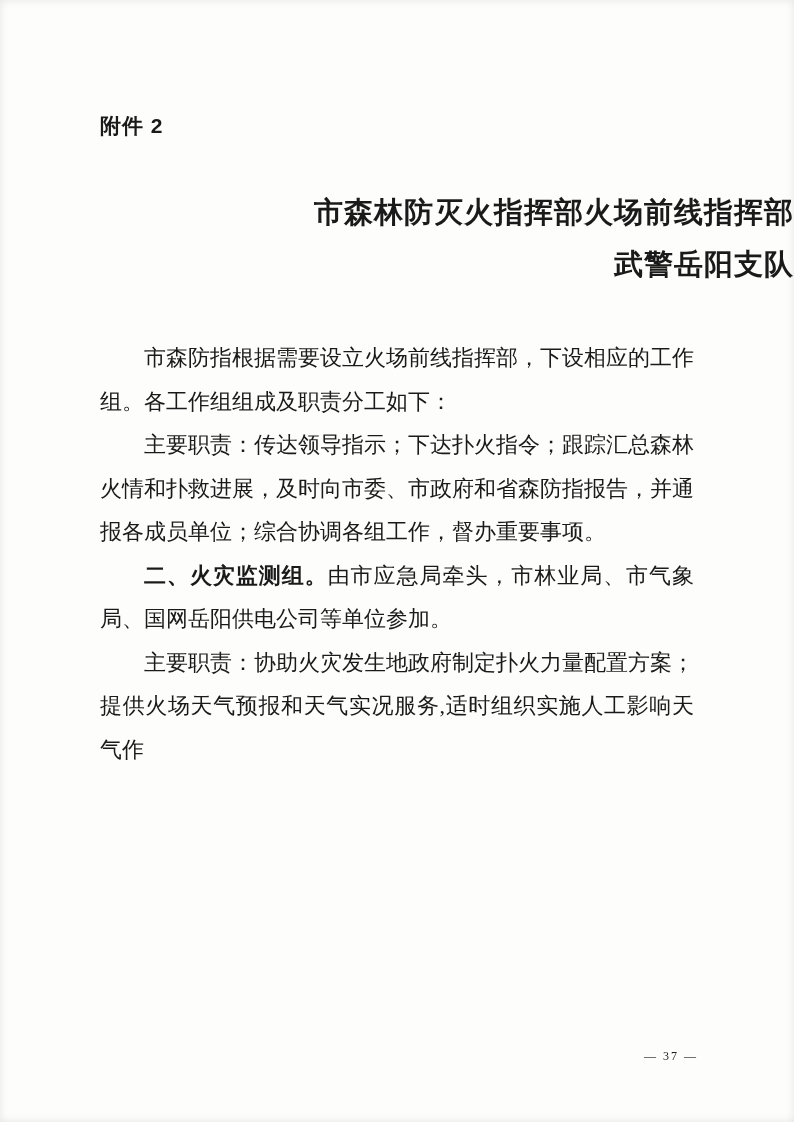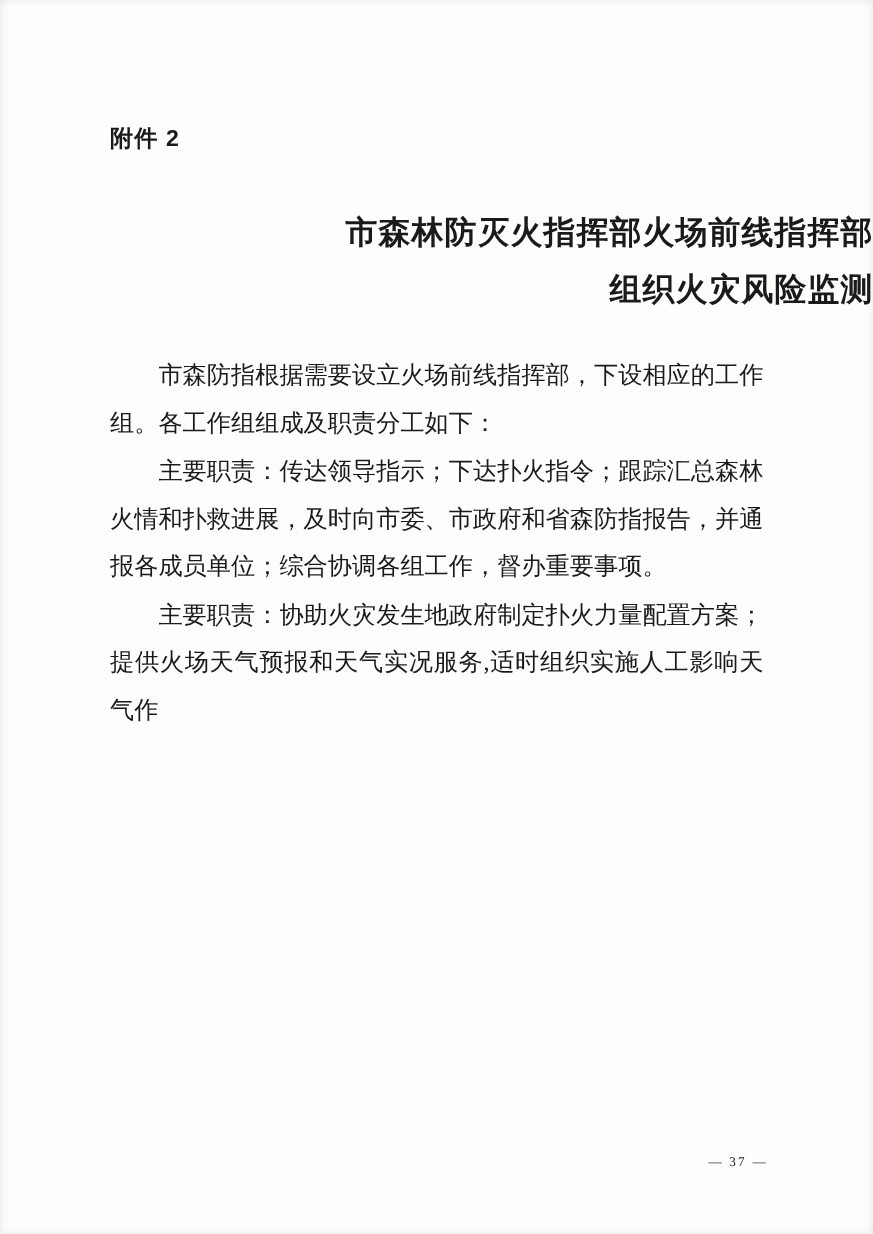--- a/index.html
+++ b/index.html
@@ -35,21 +35,21 @@
     margin: 0;
     text-align: right;
     font-family: "Liberation Sans", "DejaVu Sans", sans-serif;
     font-weight: 700;
     font-size: 29px;
     line-height: 52px;
     letter-spacing: 1px;
   }
   .content {
     position: absolute;
-    top: 319px;
+    top: 336px;
     left: 100px;
     width: 594px;
     height: 690px;
     overflow: hidden;
     font-size: 22px;
     line-height: 43.5px;
     text-align: justify;
   }
   .content p {
     margin: 0;
@@ -69,24 +69,25 @@
 </style>
 </head>
 <body>
 
 <div class="sheet">
 
   <div class="attachment-label">附件 2</div>
 
   <h1 class="doc-title">
     <span>市森林防灭火指挥部火场前线指挥部</span><br>
-    <span>组织火灾风险监测</span>
+    <span>武警岳阳支队</span>
   </h1>
 
   <div class="content">
     <p><span class="group-lead"></span><span>市森防指根据需要设立火场前线指挥部，下设相应的工作组。各工作组组成及职责分工如下：</span></p>
     <p><span class="group-lead"></span><span>主要职责：传达领导指示；下达扑火指令；跟踪汇总森林火情和扑救进展，及时向市委、市政府和省森防指报告，并通报各成员单位；综合协调各组工作，督办重要事项。</span></p>
+    <p><span class="group-lead">二、火灾监测组。</span><span>由市应急局牵头，市林业局、市气象局、国网岳阳供电公司等单位参加。</span></p>
     <p><span class="group-lead"></span><span>主要职责：协助火灾发生地政府制定扑火力量配置方案；提供火场天气预报和天气实况服务,适时组织实施人工影响天气作</span></p>
   </div>
 
   <div class="page-number">— 37 —</div>
 
 </div>
 
 </body></html>

